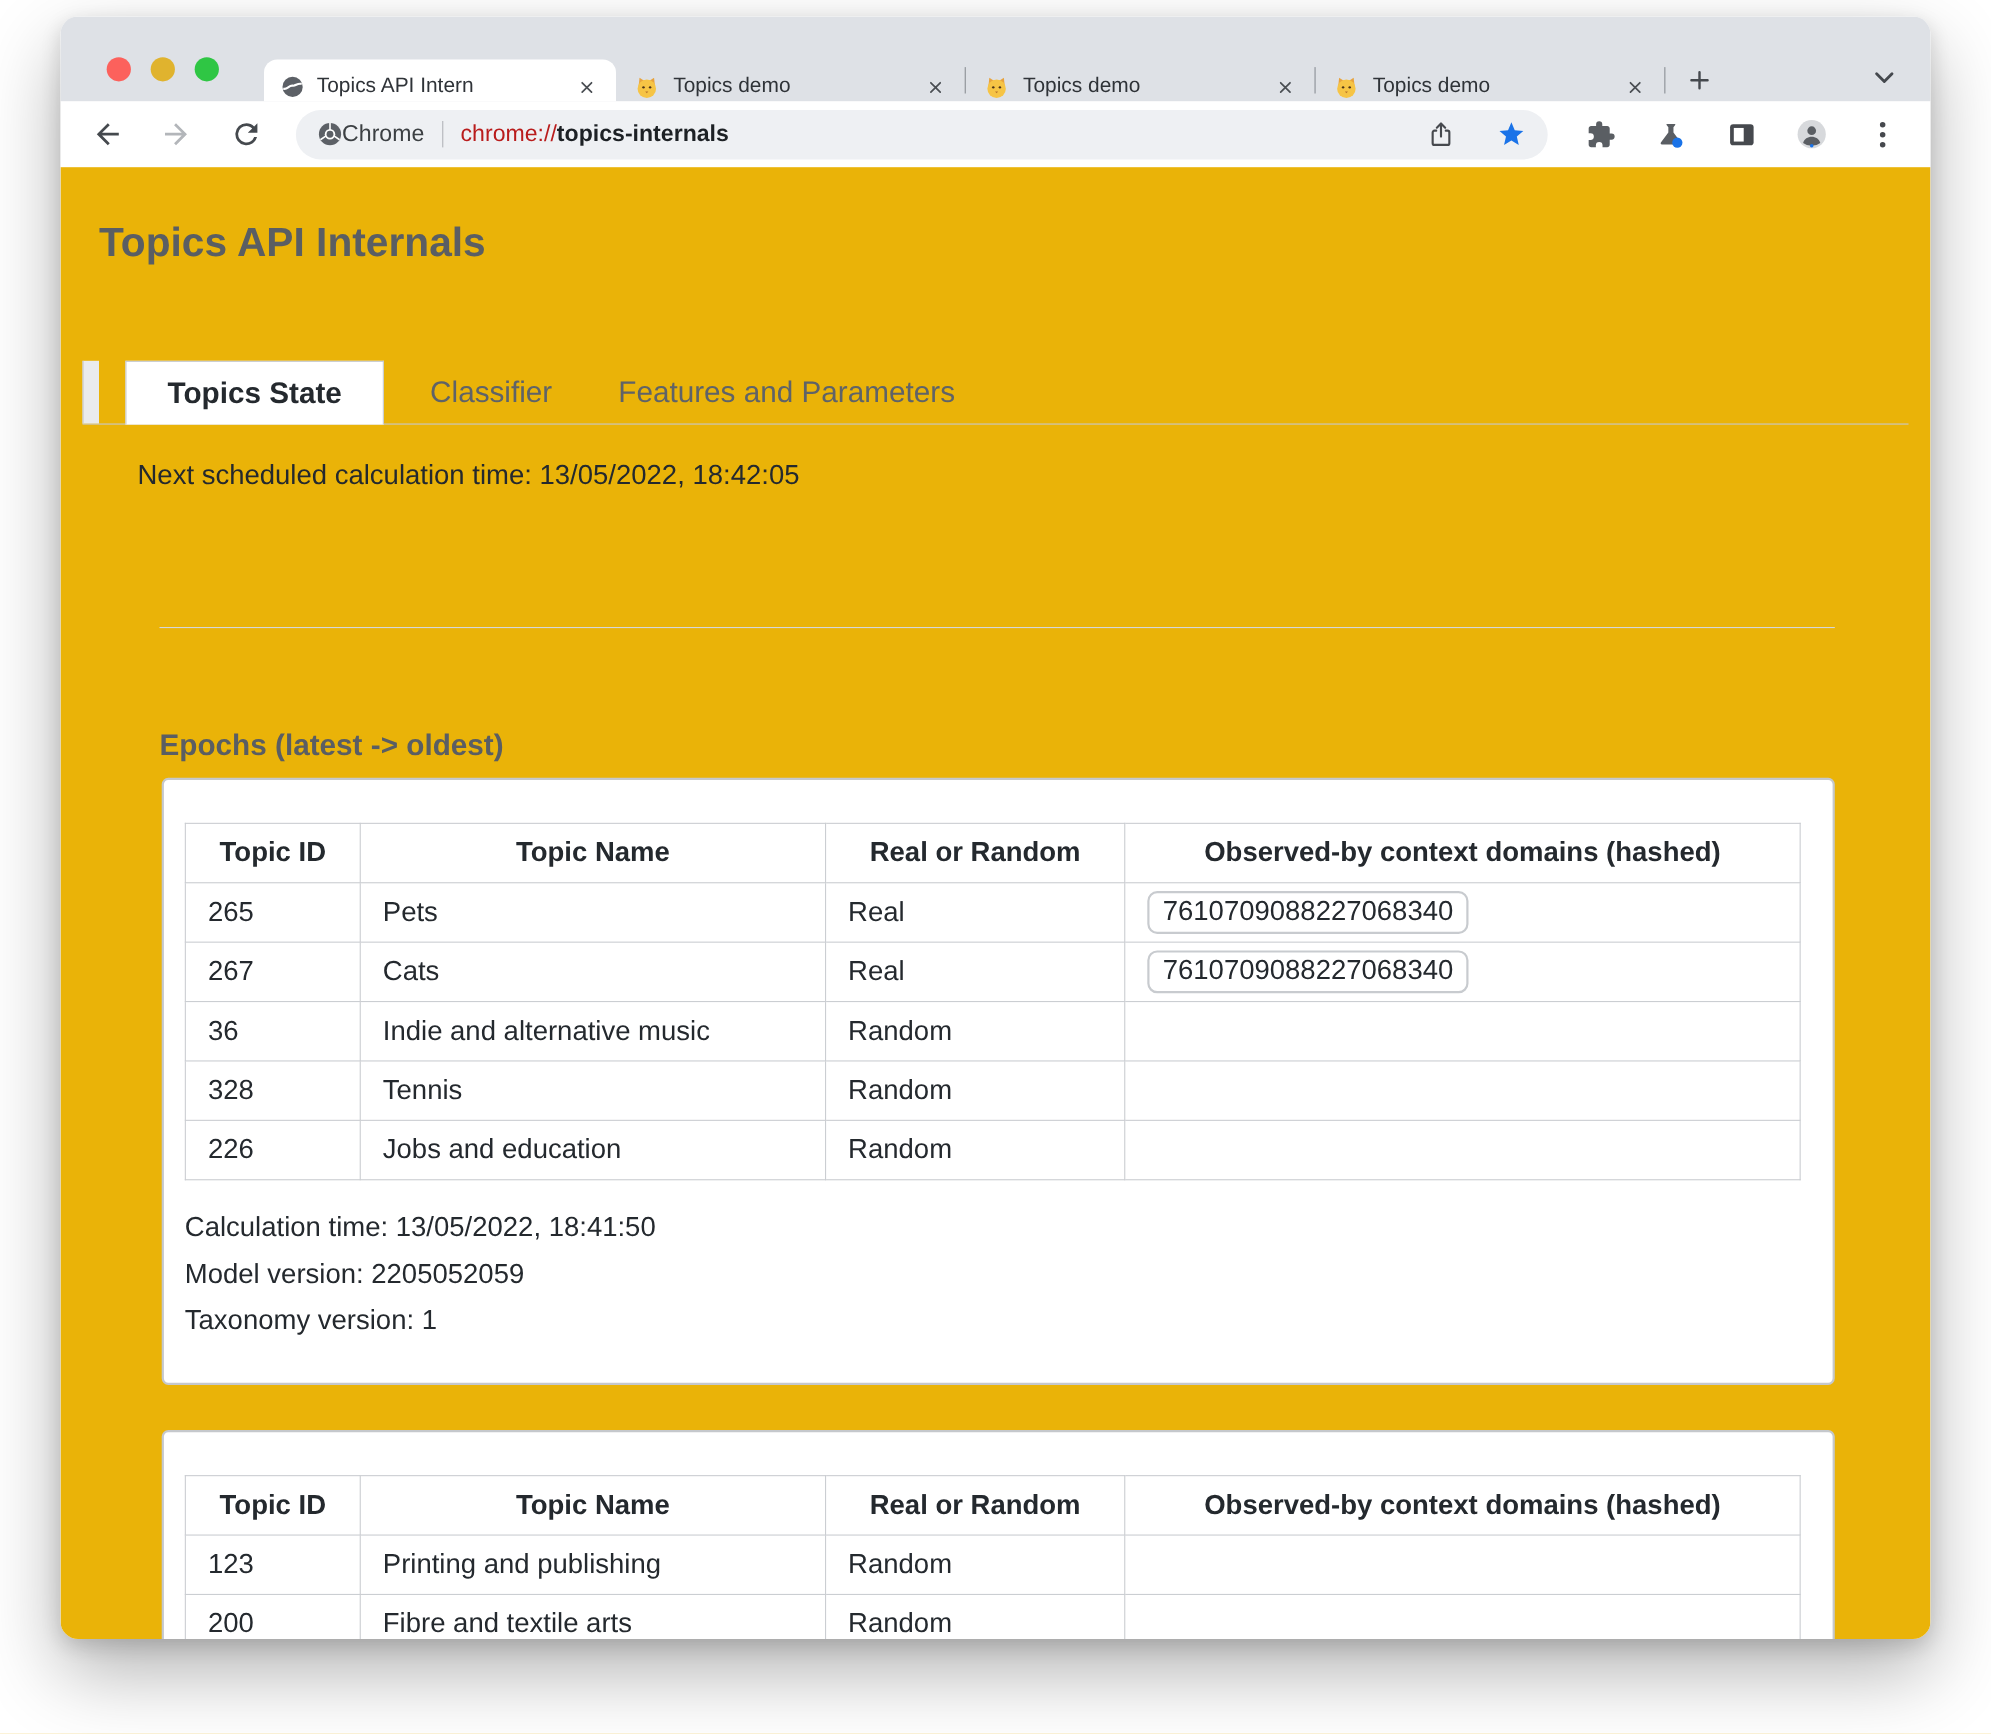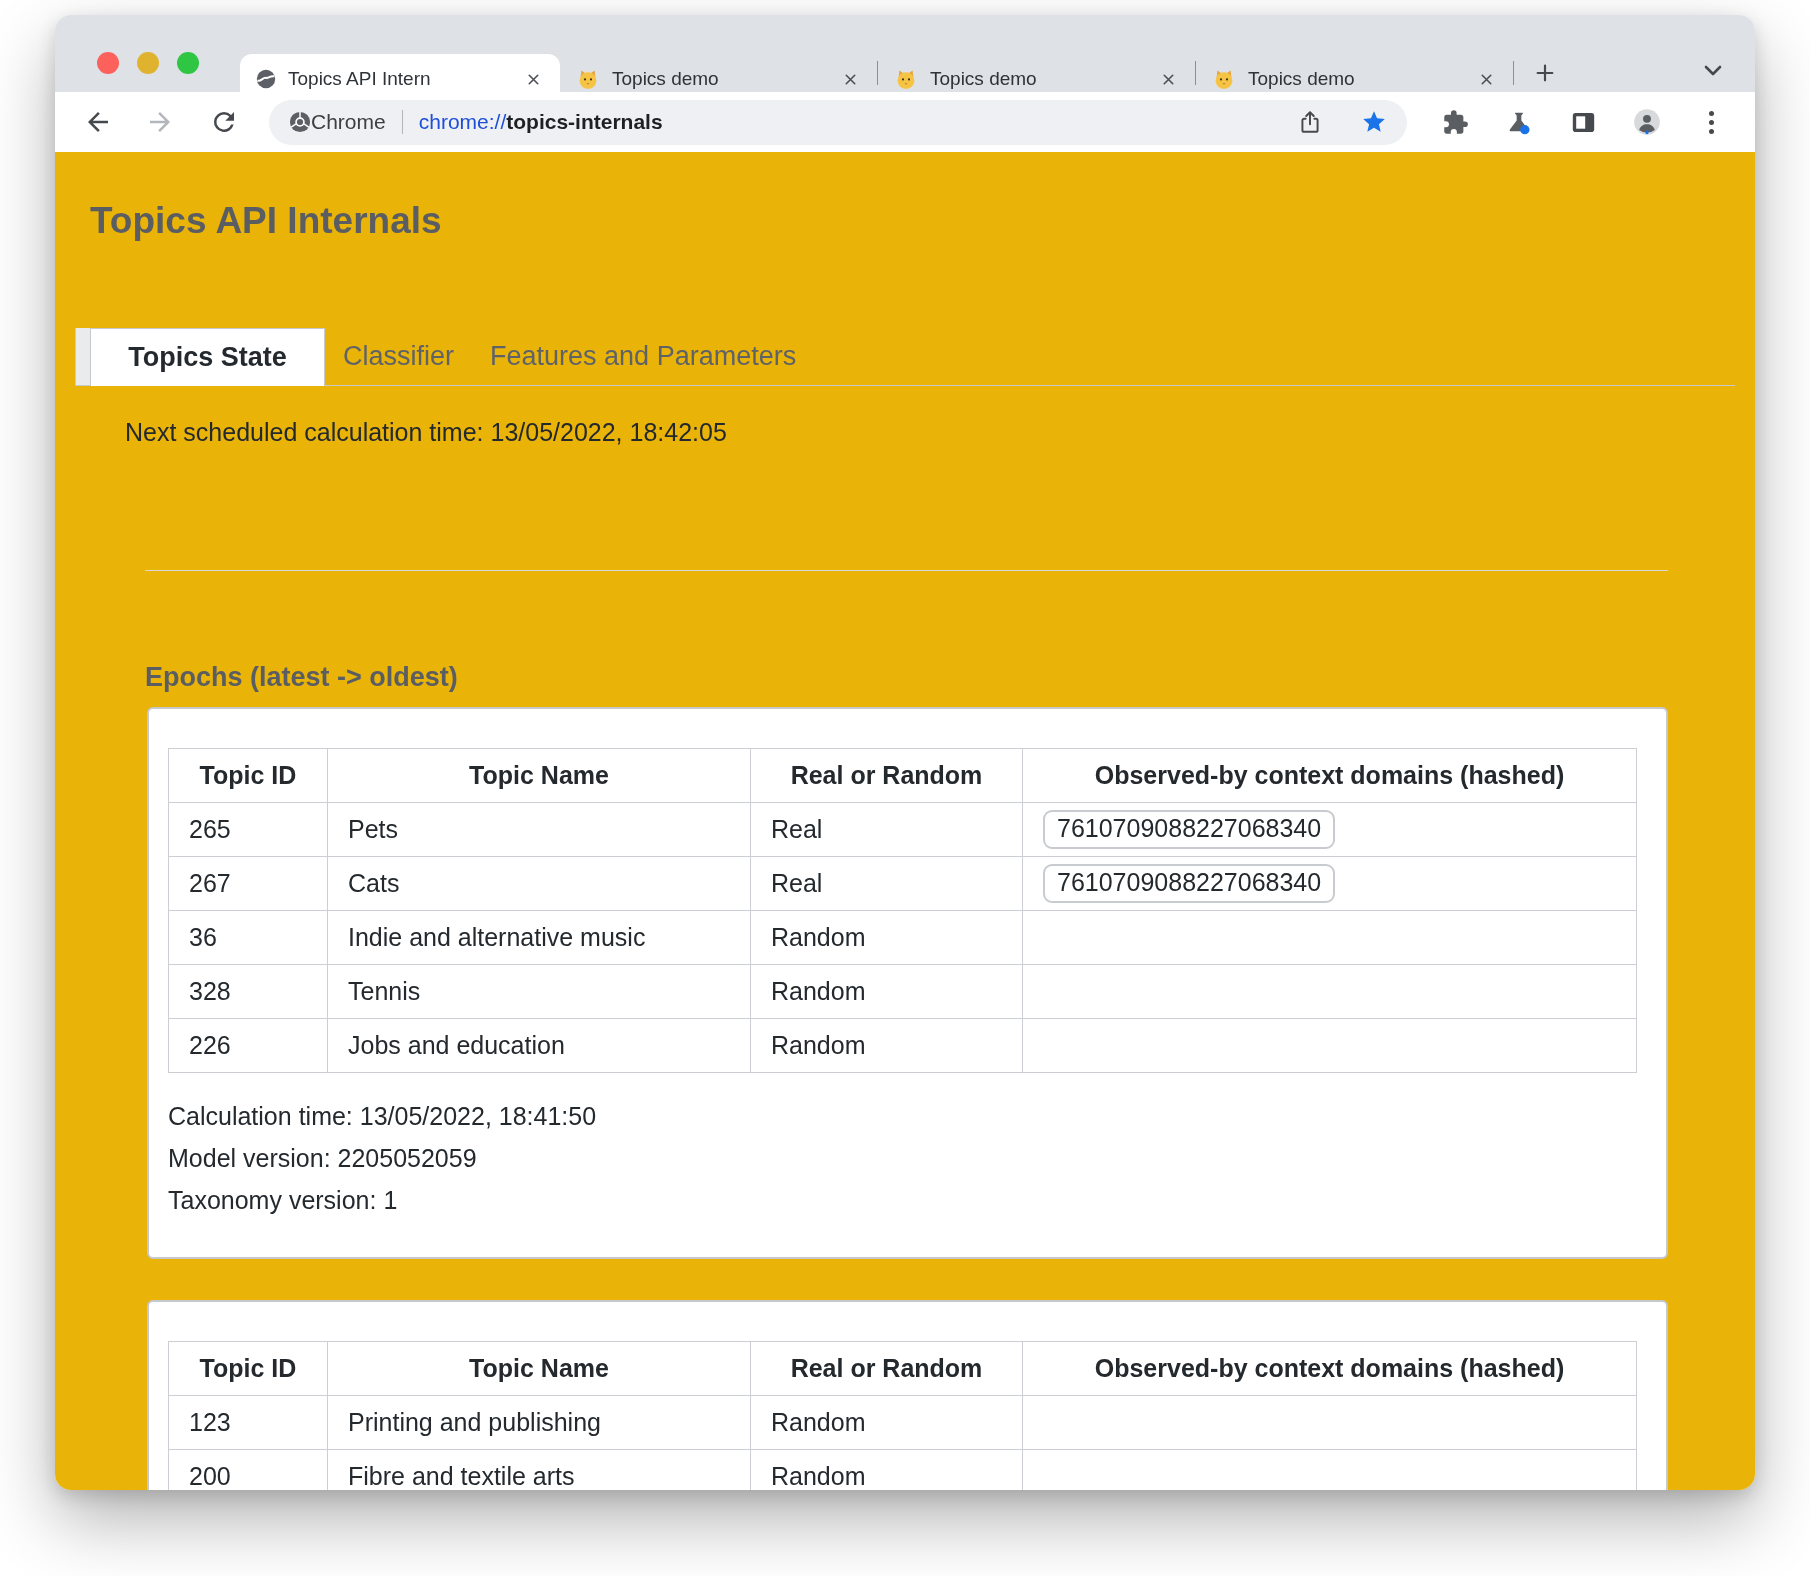--- a/index.html
+++ b/index.html
@@ -31,38 +31,38 @@
 
   
   .toolbar { height:60px; background:#fff; display:flex; align-items:center; padding-left:28px; }
   .navbtn { width:30px; height:30px; display:flex; }
   .navbtn.b1{margin-right:32px}.navbtn.b2{margin-right:34px}.navbtn.b3{margin-right:30px}
   .omnibox { width:1138px; height:45px; background:#EEF0F3; border-radius:23px;
     display:flex; align-items:center; padding:0 20px; }
   .chromelogo { width:22px; height:22px; display:flex; }
   .app { font-size:21px; color:#3C4043; }
   .urlsep { width:1px; height:24px; background:#B2B5BA; margin:0 16px; }
-  .scheme { font-size:21px; color:#1d4ed8; }
+  .scheme { font-size:21px; color:#b91c1c; }
   .host { font-size:21px; color:#1D2125; font-weight:700; }
   .obspace { flex:1; }
   .obicon { width:26px; height:26px; display:flex; }
   .star { margin-left:38px; }
   .tbicons { display:flex; align-items:center; margin-left:34px; gap:36px; }
   .tbicons > span { width:28px; height:28px; display:flex; align-items:center; justify-content:center; }
   .dots { display:flex; flex-direction:column; gap:4px; }
   .dots i { width:5px; height:5px; border-radius:50%; background:#46494E; }
 
   
   .content { position:relative; height:1338px; overflow:hidden; background:#eab308; color:#24292E; }
   .h1 { position:absolute; top:48px; left:35px; font-size:37px; font-weight:700; color:#5A5E63; }
 
   .ptabs { position:absolute; top:176px; left:20px; width:1660px; height:58px;
     border-bottom:1px solid #C6C9CD; display:flex; }
   .sliver { width:15px; height:100%; background:#EAEBED; border-left:1px solid #C6C9CD; }
-  .ptab { display:flex; align-items:center; padding:0 18px; font-size:27px; color:#5F6368; cursor:pointer; }
+  .ptab { display:flex; align-items:center; padding:0 18px; font-size:27px; color:#5F6368; cursor:pointer;margin-left:24px; }
   .ptab.active { width:235px; padding:0; justify-content:center; background:#fff;
     border:1px solid #C6C9CD; border-bottom:none; margin-bottom:-1px;
     font-weight:700; color:#24292E; }
 
   .nextcalc { position:absolute; top:266px; left:70px; font-size:25px; }
   .divider { position:absolute; top:418px; left:90px; width:1523px; border-top:1px solid #D5D7DA; }
   .h2 { position:absolute; top:462px; left:90px; font-size:27px; font-weight:700; color:#5A5E63;margin-top:48px; }
 
   .epoch-box { position:absolute; left:92px; width:1521px; background:#fff;
     border:2px solid #C5C8CC; border-radius:6px; padding:39px 0 0 19px; overflow:hidden; }

